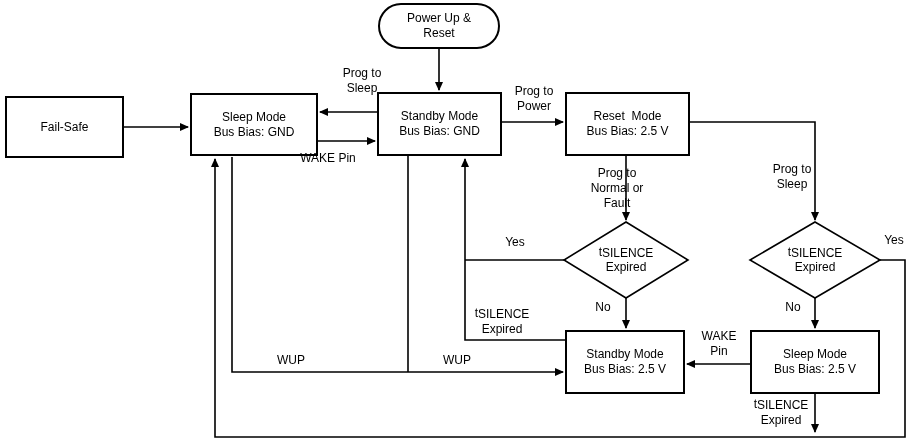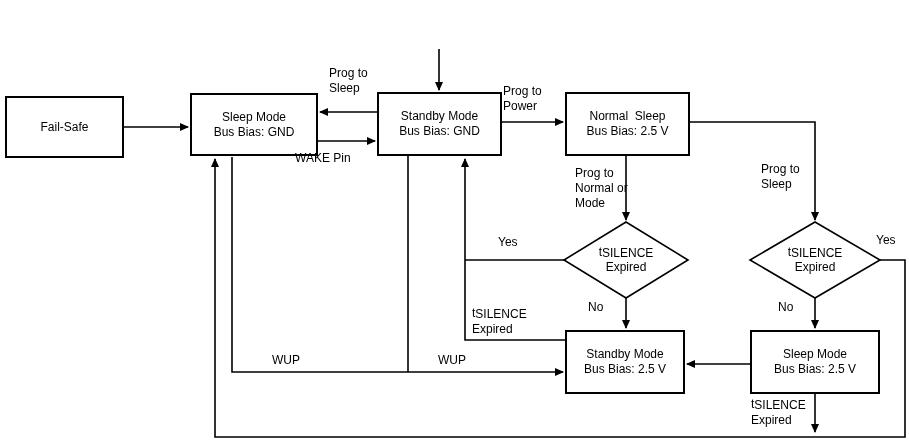--- a/index.html
+++ b/index.html
@@ -7,21 +7,21 @@
   body { font-family:"Liberation Sans", sans-serif; color:#000; }
   .diagram { position:relative; width:909px; height:440px; background:#fff; overflow:hidden; }
   .layer { position:absolute; left:0; top:0; width:909px; height:440px; }
   .node {
     position:absolute; border:2px solid #000; background:#fff;
     display:flex; flex-direction:column; align-items:center; justify-content:center;
     font-size:12px; line-height:15px; text-align:center;
   }
   .stadium { border-radius:23px; }
   .box-line { white-space:pre; }
-  .label { position:absolute; font-size:12px; line-height:15px; }
+  .label { position:absolute; font-size:12px; line-height:15px; text-align:center; }
   .dtext { position:absolute; font-size:12px; line-height:14px; text-align:center; }
   .sub { font-size:12px; vertical-align:-1px; }
 </style>
 </head>
 <body>
 
 <div class="diagram">
 
   <svg class="layer" width="909" height="440" viewBox="0 0 909 440">
     <defs>
@@ -44,37 +44,41 @@
       <path d="M880,260 L905,260 L905,437 L215,437 L215,159" marker-end="url(#arrow)"></path>
       <path d="M815,394 L815,432" marker-end="url(#arrow)"></path>
       <path d="M750,364 L687,364" marker-end="url(#arrow)"></path>
       <path d="M232,157 L232,372 L563,372" marker-end="url(#arrow)"></path>
       <path d="M408,156 L408,372"></path>
       <polygon points="626,222 688,260 626,298 564,260" fill="#fff" stroke="#000"></polygon>
       <polygon points="815,222 880,260 815,298 750,260" fill="#fff" stroke="#000"></polygon>
     </g>
   </svg>
 
+  <div class="node stadium" style="left:378px;top:3px;width:122px;height:46px">
+    <div class="box-line">Power Up &amp;</div>
+    <div class="box-line">Reset</div>
+  </div>
 
   <div class="node" style="left:5px;top:96px;width:119px;height:62px">
     <div class="box-line">Fail-Safe</div>
   </div>
 
   <div class="node" style="left:190px;top:93px;width:128px;height:63px">
     <div class="box-line">Sleep Mode</div>
     <div class="box-line">Bus Bias: GND</div>
   </div>
 
   <div class="node" style="left:377px;top:92px;width:125px;height:64px">
     <div class="box-line">Standby Mode</div>
     <div class="box-line">Bus Bias: GND</div>
   </div>
 
   <div class="node" style="left:565px;top:92px;width:125px;height:64px">
-    <div class="box-line">Normal  Sleep</div>
+    <div class="box-line">Reset  Mode</div>
     <div class="box-line">Bus Bias: 2.5 V</div>
   </div>
 
   <div class="node" style="left:565px;top:330px;width:120px;height:64px">
     <div class="box-line">Standby Mode</div>
     <div class="box-line">Bus Bias: 2.5 V</div>
   </div>
 
   <div class="node" style="left:750px;top:330px;width:130px;height:64px">
     <div class="box-line">Sleep Mode</div>
@@ -101,21 +105,21 @@
     <div>Power</div>
   </div>
 
   <div class="label" style="left:295px;top:151px;width:66px">
     <div>WAKE Pin</div>
   </div>
 
   <div class="label" style="left:575px;top:166px;width:84px">
     <div>Prog to</div>
     <div>Normal or</div>
-    <div>Mode</div>
+    <div>Fault</div>
   </div>
 
   <div class="label" style="left:761px;top:162px;width:62px">
     <div>Prog to</div>
     <div>Sleep</div>
   </div>
 
   <div class="label" style="left:498px;top:235px;width:34px">
     <div>Yes</div>
   </div>
@@ -130,20 +134,24 @@
 
   <div class="label" style="left:778px;top:300px;width:30px">
     <div>No</div>
   </div>
 
   <div class="label" style="left:472px;top:306px;width:60px">
     <div><span>t</span><span class="sub">SILENCE</span></div>
     <div>Expired</div>
   </div>
 
+  <div class="label" style="left:692px;top:329px;width:54px">
+    <div>WAKE</div>
+    <div>Pin</div>
+  </div>
 
   <div class="label" style="left:272px;top:353px;width:38px">
     <div>WUP</div>
   </div>
 
   <div class="label" style="left:438px;top:353px;width:38px">
     <div>WUP</div>
   </div>
 
   <div class="label" style="left:751px;top:397px;width:60px">

